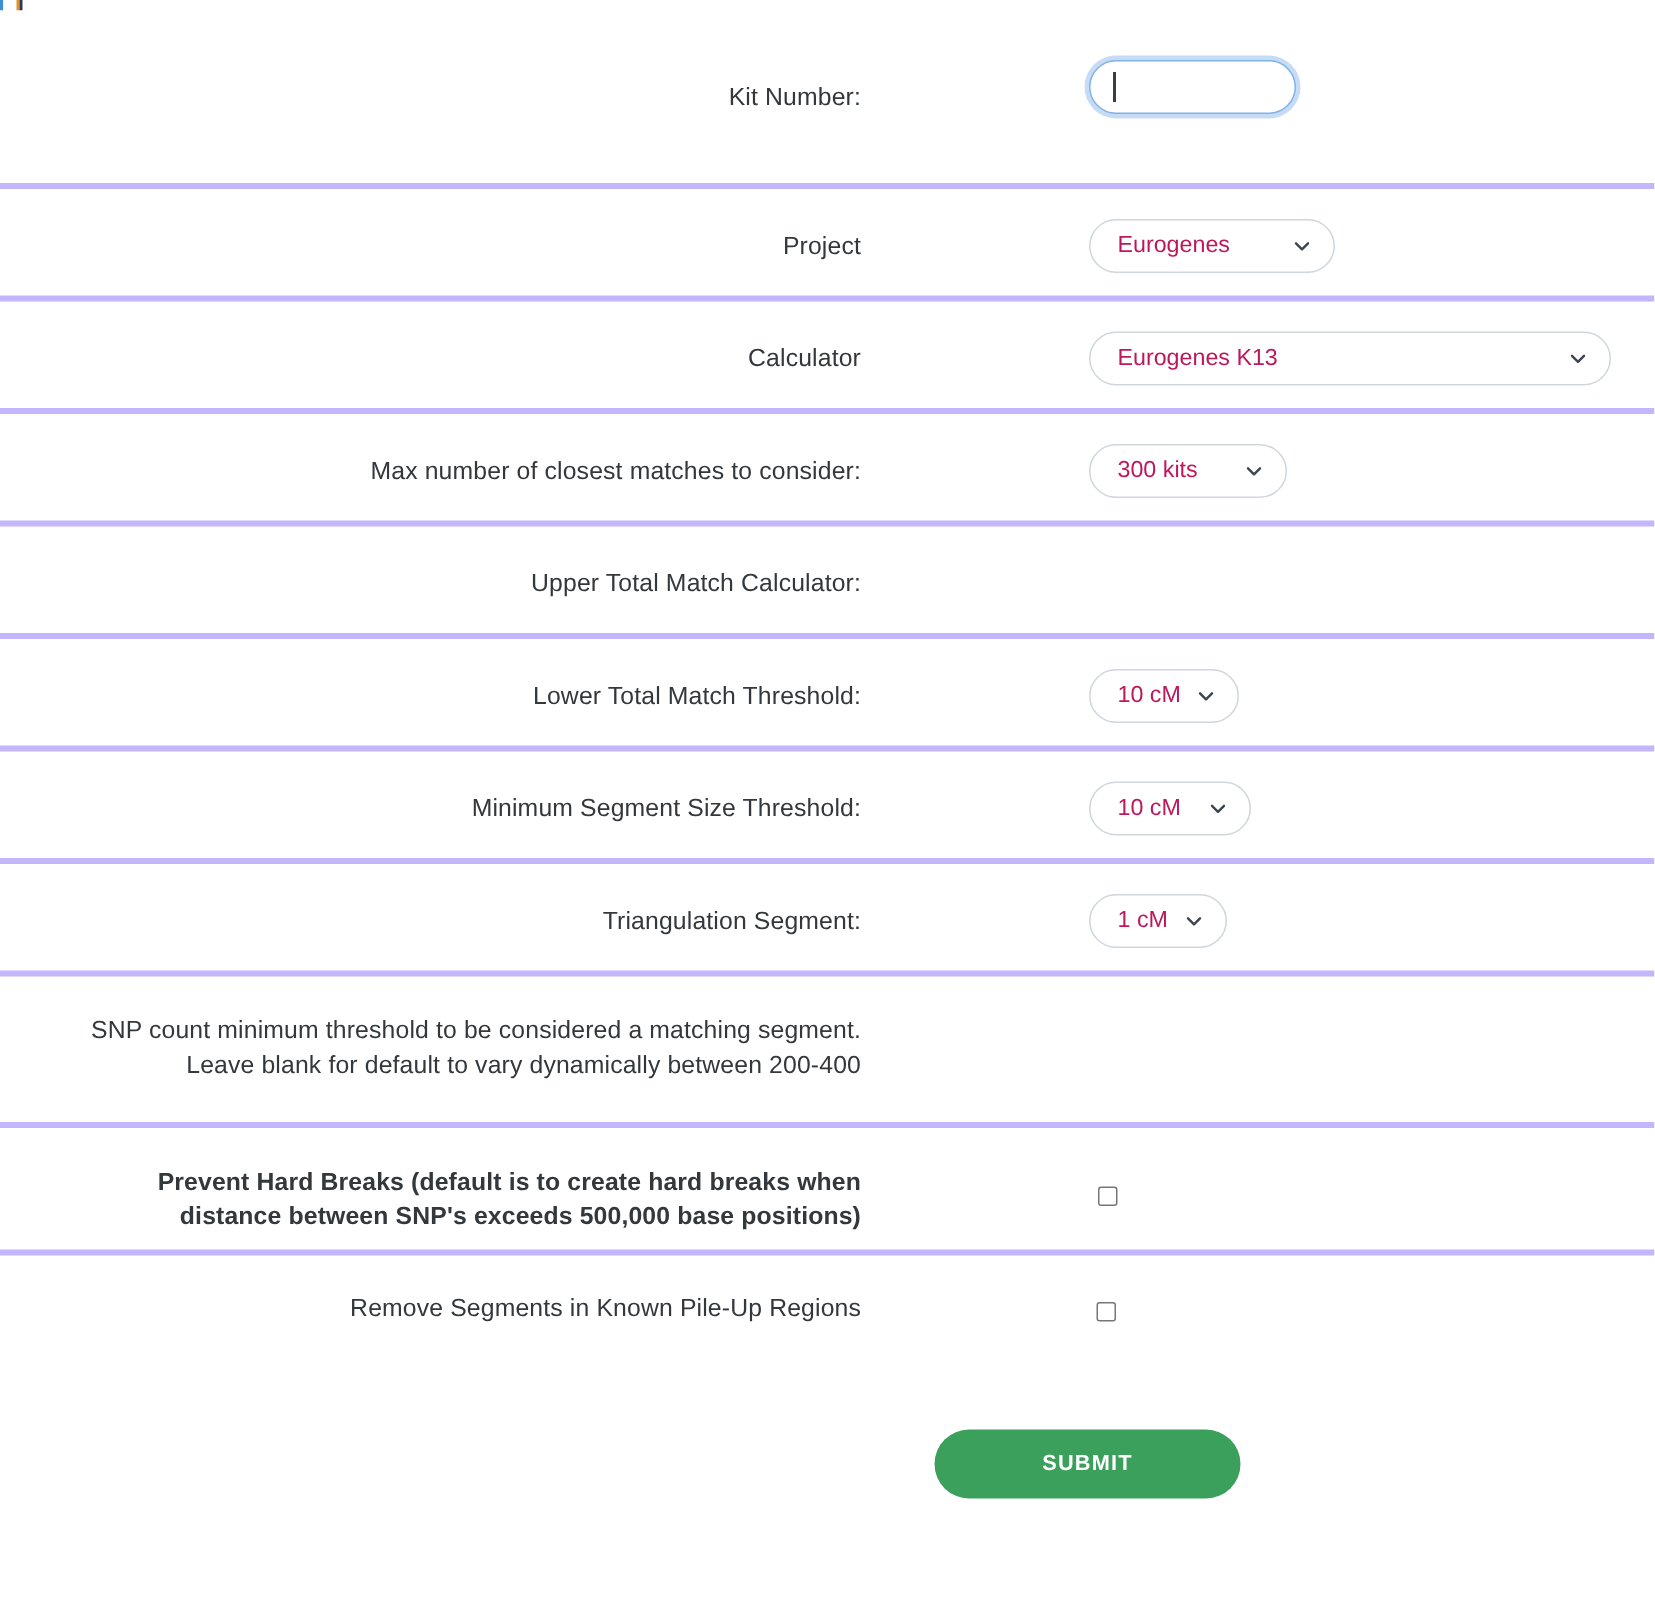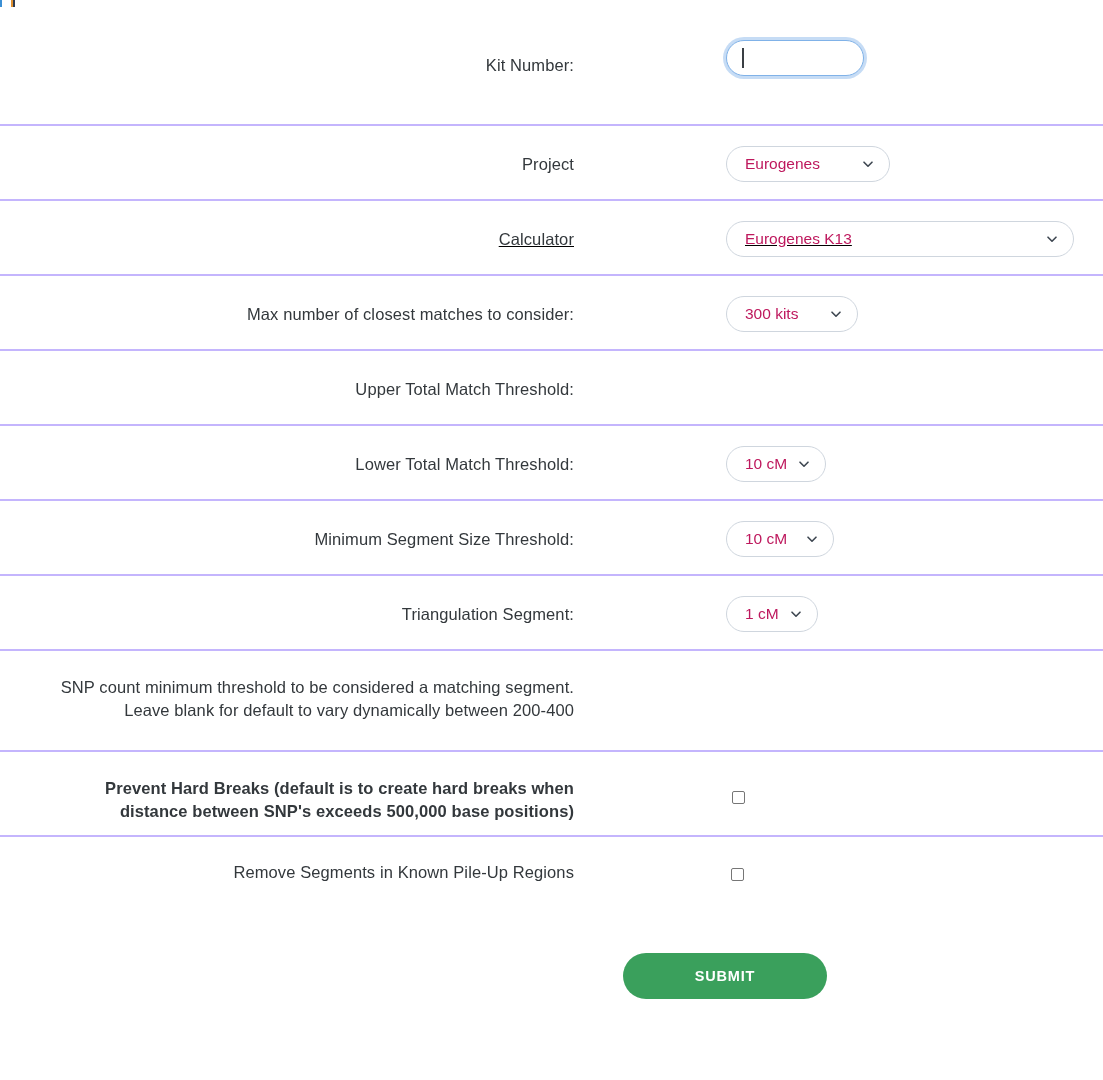--- a/index.html
+++ b/index.html
@@ -35,21 +35,21 @@
 
   .form {
     width: 1103px;
     padding-top: 7px;
   }
 
   .row {
     display: flex;
     align-items: flex-start;
     width: 1103px;
-    border-bottom: 2px solid #c4b5fd;
+    border-bottom: 4px solid #c4b5fd;
   }
   .row.last { border-bottom: none; }
 
   .label-cell {
     width: 574px;
     flex: 0 0 574px;
     text-align: right;
     color: #33383c;
     font-size: 16.5px;
     line-height: 23px;
@@ -65,21 +65,21 @@
 
   
   .row-kit      { height: 119px; }
   .row-kit      .label-cell { padding-top: 47px; }
   .row-kit      .control-cell { padding-top: 33px; }
 
   .row-project  { height: 75px; }
   .row-project  .label-cell { padding-top: 27px; }
   .row-project  .control-cell { padding-top: 20px; }
 
-  .row-calc     { height: 75px; text-decoration: underline; }
+  .row-calc     { height: 75px; }
   .row-calc     .label-cell { padding-top: 27px; }
   .row-calc     .control-cell { padding-top: 20px; }
 
   .row-max      { height: 75px; }
   .row-max      .label-cell { padding-top: 27px; }
   .row-max      .control-cell { padding-top: 20px; }
 
   .row-upper    { height: 75px; }
   .row-upper    .label-cell { padding-top: 27px; }
   .row-upper    .control-cell { padding-top: 20px; }
@@ -273,21 +273,21 @@
           <span class="chev">
             <svg width="14" height="14" viewBox="0 0 14 14">
                 <path d="M3 5.2 L7 9.2 L11 5.2" fill="none" stroke="#3d4650" stroke-width="1.6" stroke-linecap="round" stroke-linejoin="round"></path>
               </svg>
           </span>
         </div>
       </div>
     </div>
 
     <div class="row row-upper">
-      <div class="label-cell">Upper Total Match Threshold:</div>
+      <div class="label-cell">Upper Total Match Calculator:</div>
     </div>
 
     <div class="row row-lower">
       <div class="label-cell">Lower Total Match Threshold:</div>
       <div class="control-cell">
         <div class="pill-select sel-lower">
           <span class="val">10 cM</span>
           <span class="chev">
             <svg width="14" height="14" viewBox="0 0 14 14">
                 <path d="M3 5.2 L7 9.2 L11 5.2" fill="none" stroke="#3d4650" stroke-width="1.6" stroke-linecap="round" stroke-linejoin="round"></path>

